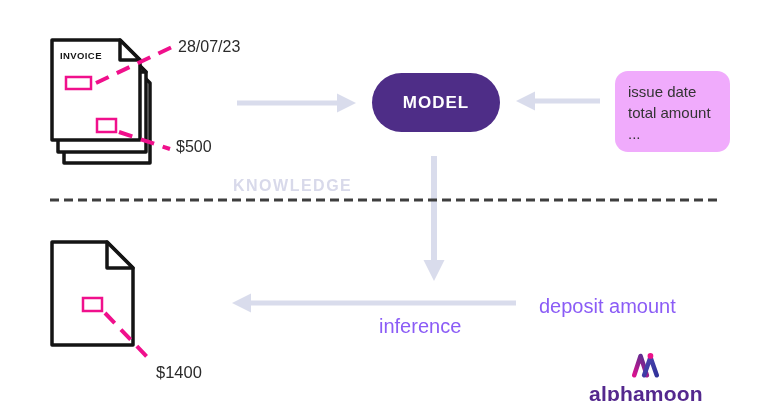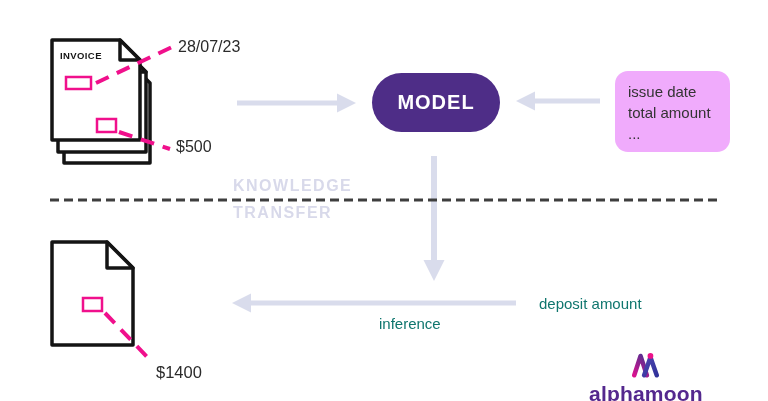--- a/index.html
+++ b/index.html
@@ -11,28 +11,28 @@
   svg.layer{position:absolute;left:0;top:0;}
   .doc-title{
     font-size:9.5px;font-weight:700;letter-spacing:.4px;color:#161616;
     line-height:15px;white-space:pre;
   }
   .annot-label{font-size:16px;font-weight:500;color:#2b2b2b;}
   .model-pill{
     left:372px;top:73px;width:128px;height:59px;border-radius:30px;
     background:#4e2d87;display:flex;align-items:center;justify-content:center;
   }
-  .model-pill span{color:#ffffff;font-weight:700;font-size:20px;letter-spacing:1px;}
+  .model-pill span{color:#ffffff;font-weight:700;font-size:17px;letter-spacing:1px;}
   .fields-box{
     left:615px;top:71px;width:96px;border-radius:13px;background:#f0abfc;
     padding:10px 6px 8px 13px;color:#333333;font-size:15px;line-height:21px;
   }
   .fields-box div{white-space:nowrap;}
   .kt-label{font-size:16px;font-weight:700;letter-spacing:1.5px;color:#d8d9ea;}
-  .flow-label{font-size:15px;color:#0f766e;}
+  .flow-label{font-size:20px;color:#8b5cf6;}
   .logo{left:589px;top:351px;display:flex;align-items:center;gap:4px;flex-direction:column;}
   .logo-text{font-size:21px;font-weight:700;color:#54288e;letter-spacing:.2px;}
 </style>
 </head>
 <body>
 
 <div class="canvas">
 
   <svg class="layer" width="768" height="401" viewBox="0 0 768 401">
 
@@ -87,21 +87,20 @@
     <span>MODEL</span>
   </div>
 
   <div class="abs fields-box">
     <div>issue date</div>
     <div>total amount</div>
     <div>...</div>
   </div>
 
   <div class="abs kt-label" style="left:233px;top:177px;">KNOWLEDGE</div>
-  <div class="abs kt-label" style="left:233px;top:204px;">TRANSFER</div>
 
 
   <div class="abs annot-label" style="left:156px;top:355px;font-size:16.5px;margin-top:8px;">$1400</div>
 
   <div class="abs flow-label" style="left:539px;top:295px;">deposit amount</div>
 
   <div class="abs flow-label" style="left:379px;top:315px;">inference</div>
 
   <div class="abs logo">
     <svg width="27" height="27" viewBox="0 0 30 28">

